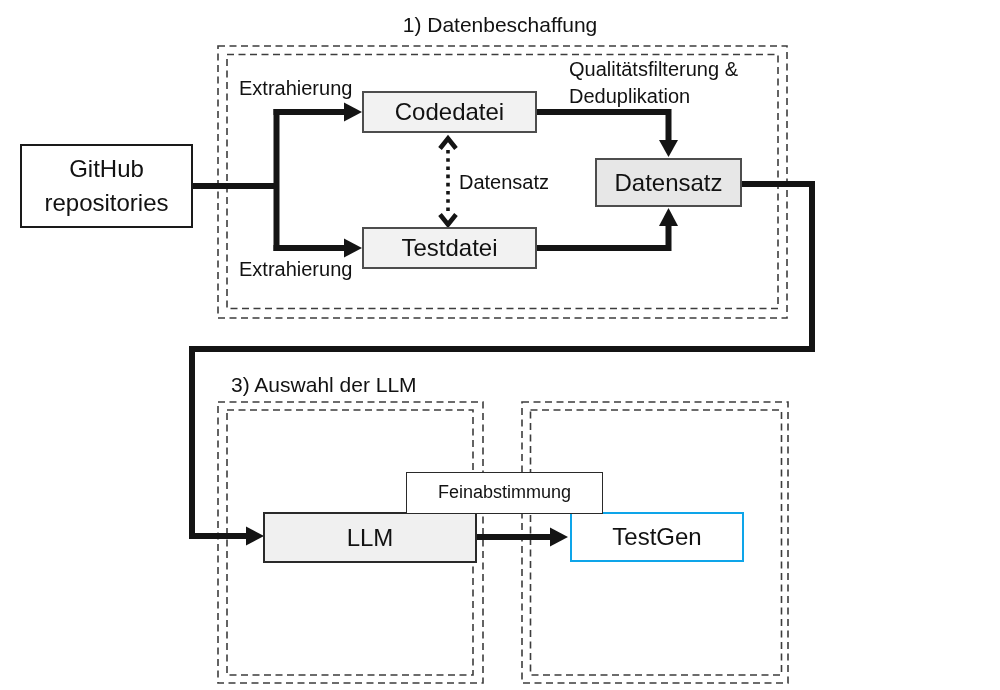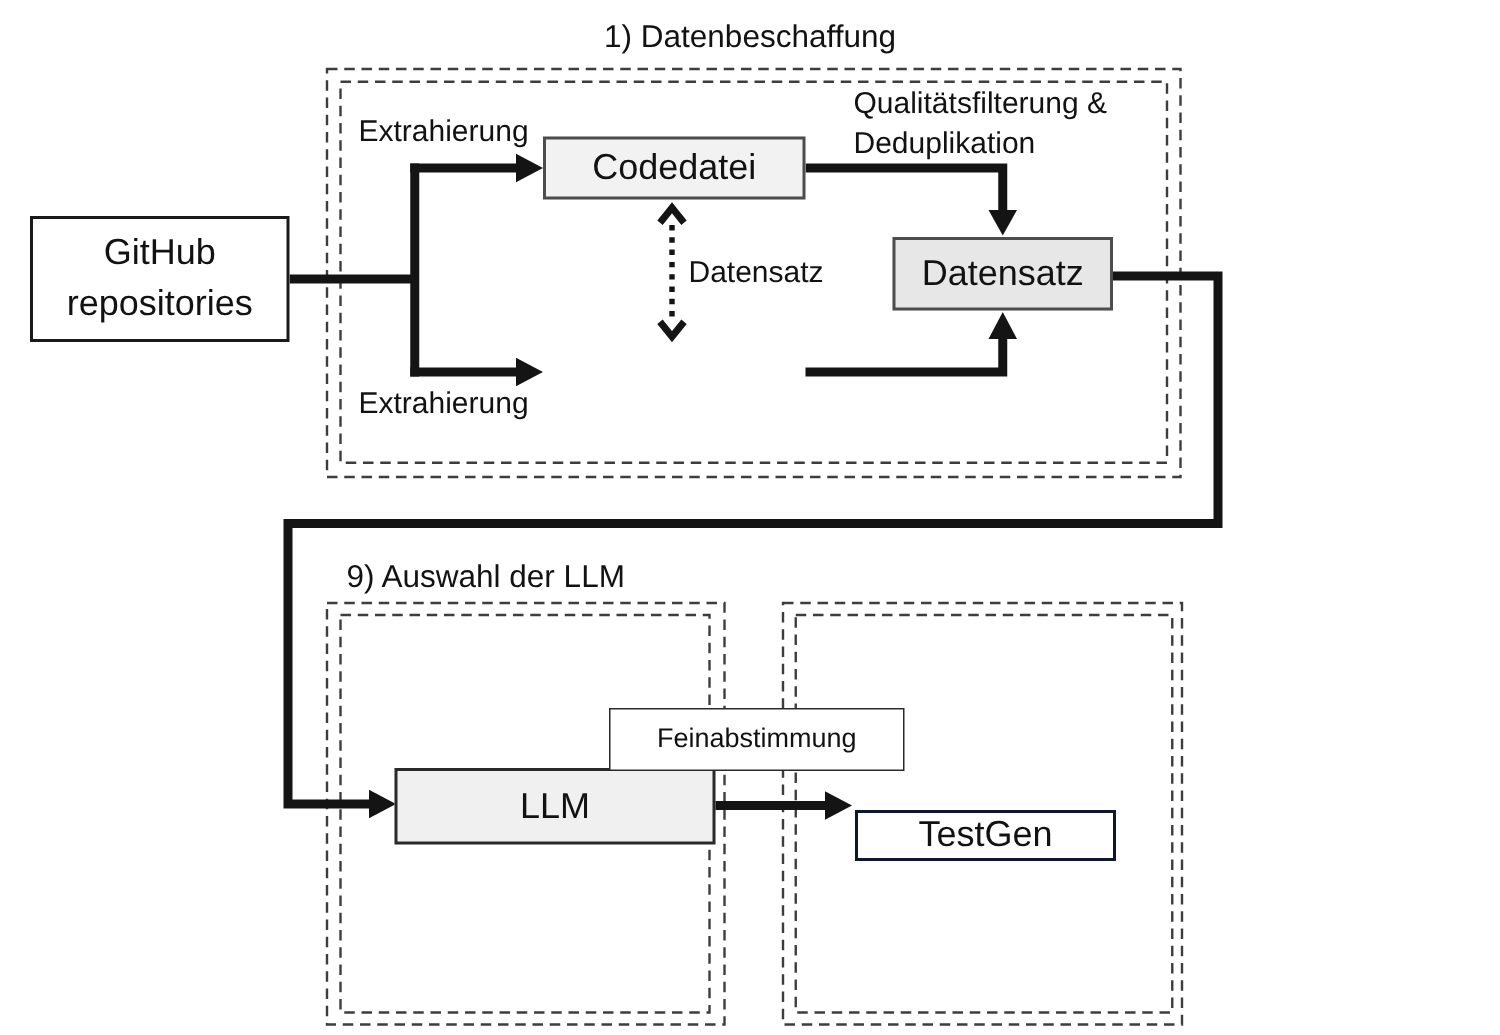--- a/index.html
+++ b/index.html
@@ -26,21 +26,21 @@
   }
   .node.dark-border{border:2px solid #1a1a1a;}
   .node.gray-border{border:2px solid #4d4d4d;}
   .multiline{white-space:pre-line;}
 
   #github-box{left:20px;top:144px;width:173px;height:84px;font-size:24px;line-height:34px;}
   #codedatei-box{left:362px;top:91px;width:175px;height:42px;background:#f2f2f2;}
   #testdatei-box{left:362px;top:227px;width:175px;height:42px;background:#f2f2f2;}
   #datensatz-box{left:595px;top:158px;width:147px;height:49px;background:#e7e7e7;}
   #llm-box{left:263px;top:512px;width:214px;height:51px;background:#f0f0f0;border:2px solid #2a2a2a;}
-  #testgen-box{left:570px;top:512px;width:174px;height:34px;border:2px solid #0f172a;margin-top:28px;}
+  #testgen-box{left:570px;top:512px;width:174px;height:50px;border:2px solid #0ea5e9;}
   #feinabstimmung-tag{left:406px;top:472px;width:197px;height:42px;font-size:18px;border:1.5px solid #2a2a2a;}
 
   .section-title{position:absolute;font-weight:normal;font-size:21px;white-space:nowrap;}
   #title-1{left:360px;top:13px;width:280px;text-align:center;}
   #title-2{left:231px;top:373px;}
   #title-3{left:492px;top:373px;}
 
   .edge-label{position:absolute;font-size:20px;white-space:nowrap;}
   #lbl-extrahierung-top{left:239px;top:77px;}
   #lbl-extrahierung-bottom{left:239px;top:258px;}
@@ -97,25 +97,26 @@
     </g>
 
     <g>
       <path class="dotline" d="M448,150 V212" stroke-dasharray="3.6 4.6"></path>
       <polyline class="chev" points="440,148.5 448,138.5 456,148.5"></polyline>
       <polyline class="chev" points="440,214.5 448,224.5 456,214.5"></polyline>
     </g>
   </svg>
 
   <div class="section-title" id="title-1">1) Datenbeschaffung</div>
-  <div class="section-title" id="title-2">9) Auswahl der LLM</div>
+  <div class="section-title" id="title-2">3) Auswahl der LLM</div>
 
   <div class="node dark-border multiline" id="github-box">GitHub
 repositories</div>
   <div class="node gray-border" id="codedatei-box">Codedatei</div>
+  <div class="node gray-border" id="testdatei-box">Testdatei</div>
   <div class="node gray-border" id="datensatz-box">Datensatz</div>
   <div class="node" id="llm-box">LLM</div>
   <div class="node" id="testgen-box">TestGen</div>
   <div class="node" id="feinabstimmung-tag">Feinabstimmung</div>
 
   <div class="edge-label" id="lbl-extrahierung-top">Extrahierung</div>
   <div class="edge-label" id="lbl-extrahierung-bottom">Extrahierung</div>
   <div class="edge-label" id="lbl-zuordnung">Datensatz</div>
   <div class="edge-label" id="lbl-qualitaet">Qualitätsfilterung &amp;
 Deduplikation</div>

